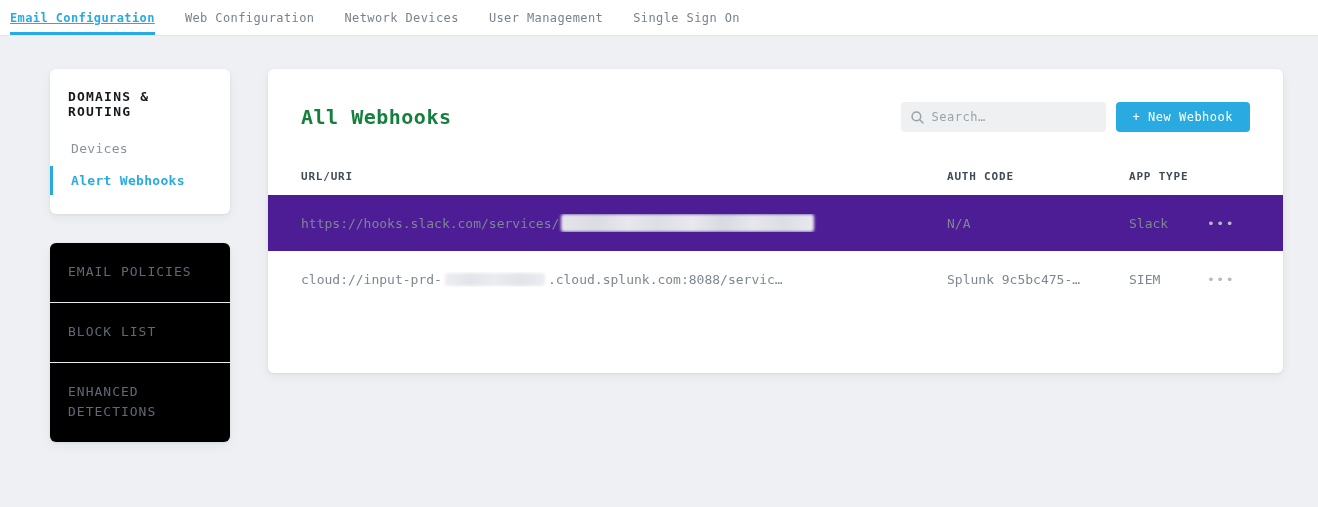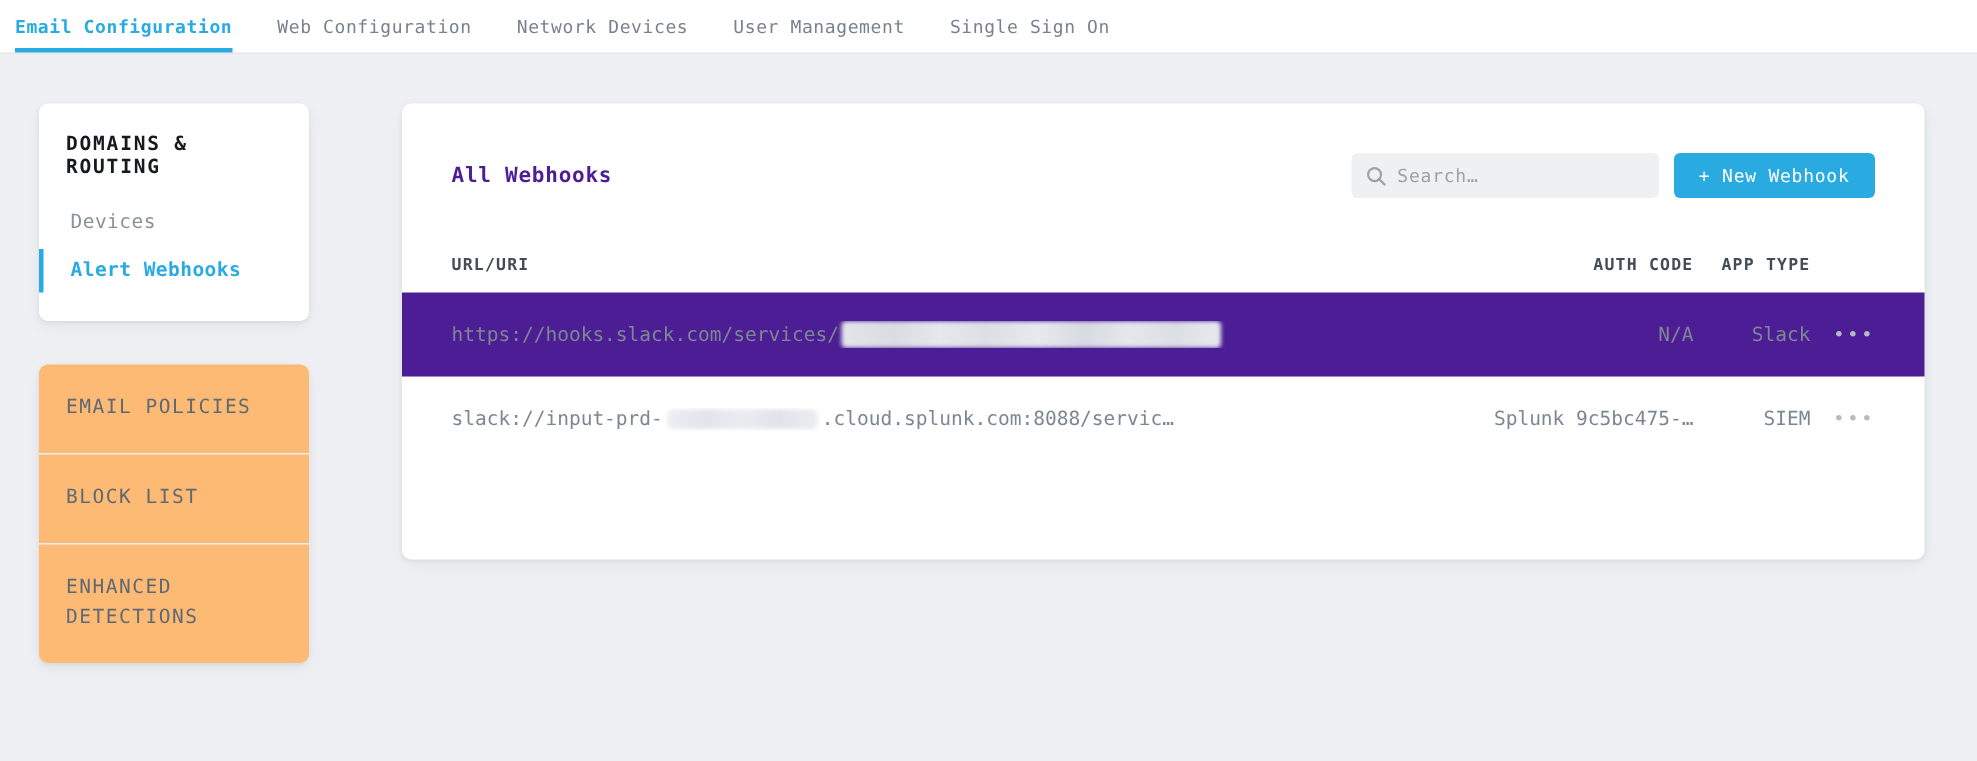--- a/index.html
+++ b/index.html
@@ -18,75 +18,75 @@
     display:flex; align-items:stretch;
     padding-left:10px; gap:30px;
     z-index:5;
   }
   .tab {
     display:flex; align-items:center;
     font-size:12px; letter-spacing:0.4px;
     color:#79828c; cursor:pointer; position:relative;
     white-space:nowrap;
   }
-  .tab.active { color:#29abe2; font-weight:bold; }
+  .tab.active { color:#29abe2; font-weight:bold;text-decoration:underline; }
   .tab.active::after {
     content:""; position:absolute; left:0; right:0; bottom:0;
     height:3px; background:#29abe2;
   }
 
   
   .layout { position:absolute; left:0; top:36px; right:0; bottom:0; }
 
   .card {
     background:#ffffff; border-radius:6px;
     box-shadow:0 1px 3px rgba(40,50,70,0.08), 0 4px 12px rgba(40,50,70,0.05);
   }
 
   
-  .sidebar { position:absolute; left:26px; top:33px; width:180px; }
+  .sidebar { position:absolute; left:50px; top:33px; width:180px; }
 
   .routing-card { padding:20px 0 16px; }
   .routing-title {
     margin:0 18px 15px;
     font-size:13px; font-weight:bold; letter-spacing:1.2px;
     color:#16191d;
   }
   .routing-item {
     padding:7px 18px; margin-bottom:3px;
     font-size:13px; letter-spacing:0.3px;
     color:#8a929b; cursor:pointer;
     border-left:3px solid transparent;
   }
   .routing-item.active {
     color:#29abe2; font-weight:bold;
     border-left:3px solid #29abe2;
   }
 
-  .sections-card { margin-top:29px; background:#fdba74; padding:0; overflow:hidden; }
+  .sections-card { margin-top:29px; background:#000000; padding:0; overflow:hidden; }
   .section-item {
     padding:19px 18px;
     font-size:13px; letter-spacing:1px; line-height:1.6;
     color:#5f6973; cursor:pointer;
   }
   .section-item + .section-item { border-top:1px solid #e9ebee; }
 
   
   .main-card {
     position:absolute; left:268px; top:33px;
     width:1015px; height:304px;
     padding:0 33px;
   }
   .main-header {
     margin-top:32px; height:32px;
     display:flex; align-items:center;
   }
   .page-title {
-    font-size:14px; font-weight:bold; letter-spacing:0.5px;
-    color:#4c1d95; flex:0 0 auto;
+    font-size:20px; font-weight:bold; letter-spacing:0.5px;
+    color:#15803d; flex:0 0 auto;
   }
   .header-actions { margin-left:auto; display:flex; align-items:flex-end; gap:10px;padding-left:40px; }
 
   .search-box {
     width:205px; height:30px;
     background:#eef0f2; border-radius:4px;
     display:flex; align-items:center;
     padding:0 10px; gap:8px;
   }
   .search-box svg { flex:0 0 auto; display:block; }
@@ -99,21 +99,21 @@
 
   .new-webhook-btn {
     height:30px; padding:0 17px;
     background:#29abe2; color:#ffffff;
     border:none; border-radius:4px;
     font-family:inherit; font-size:12px; letter-spacing:0.5px;
     cursor:pointer; white-space:nowrap;
   }
 
   
-  .table { margin-top:30px;text-align:right; }
+  .table { margin-top:30px; }
   .thead {
     display:flex; align-items:center;
     height:26px; margin-bottom:6px;
     font-size:11px; font-weight:bold; letter-spacing:0.8px;
     color:#424c56;
   }
   .trow {
     display:flex; align-items:center;
     height:56px;
     margin:0 -33px; padding:0 33px;
@@ -209,21 +209,21 @@
         </div>
         <div class="col-auth">N/A</div>
         <div class="col-app">Slack</div>
         <div class="col-menu">
           <span class="menu-dots">•••</span>
         </div>
       </div>
 
       <div class="trow">
         <div class="col-url">
-          <span>slack://input-prd-</span>
+          <span>cloud://input-prd-</span>
           <span class="redact redact-short"></span>
           <span>.cloud.splunk.com:8088/servic…</span>
         </div>
         <div class="col-auth">Splunk 9c5bc475-…</div>
         <div class="col-app">SIEM</div>
         <div class="col-menu">
           <span class="menu-dots">•••</span>
         </div>
       </div>
 

